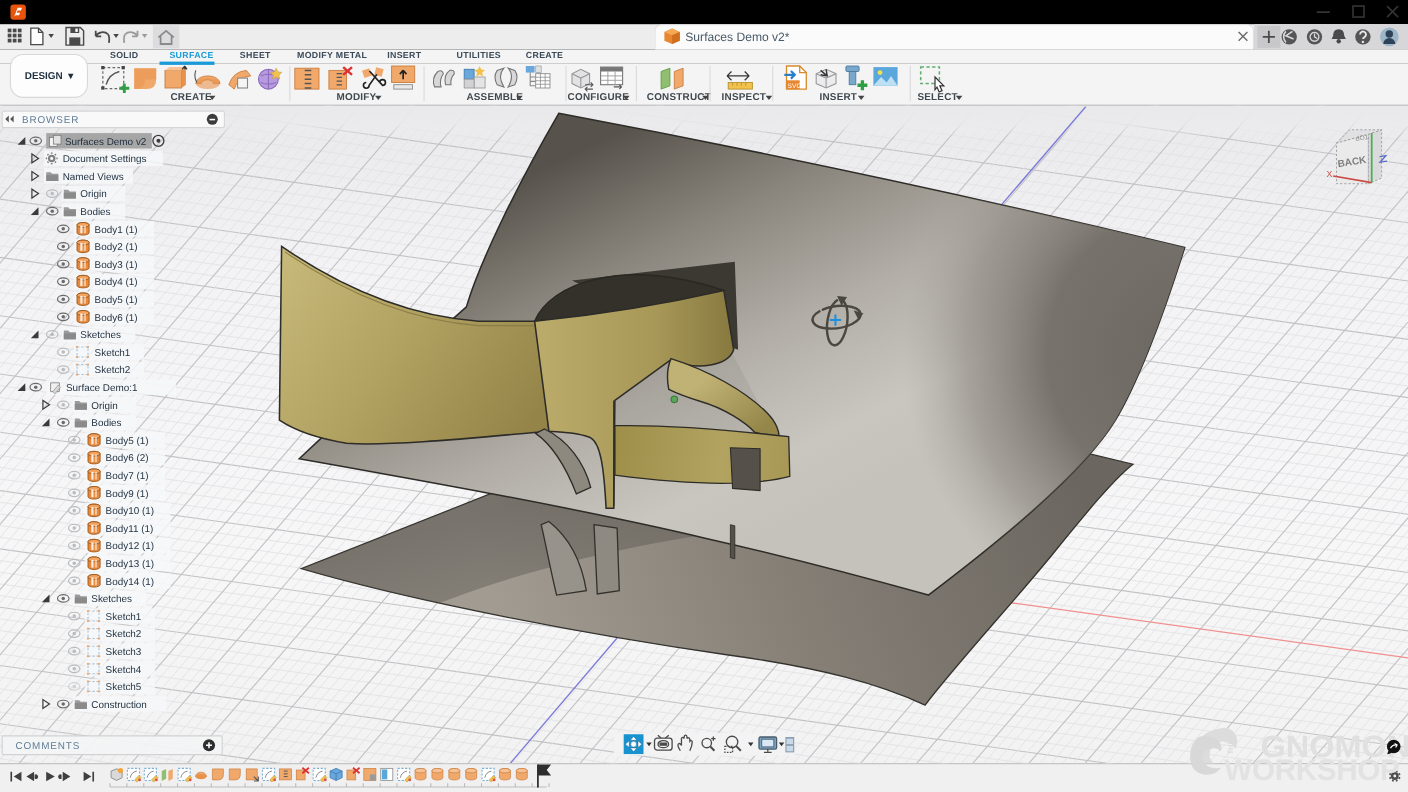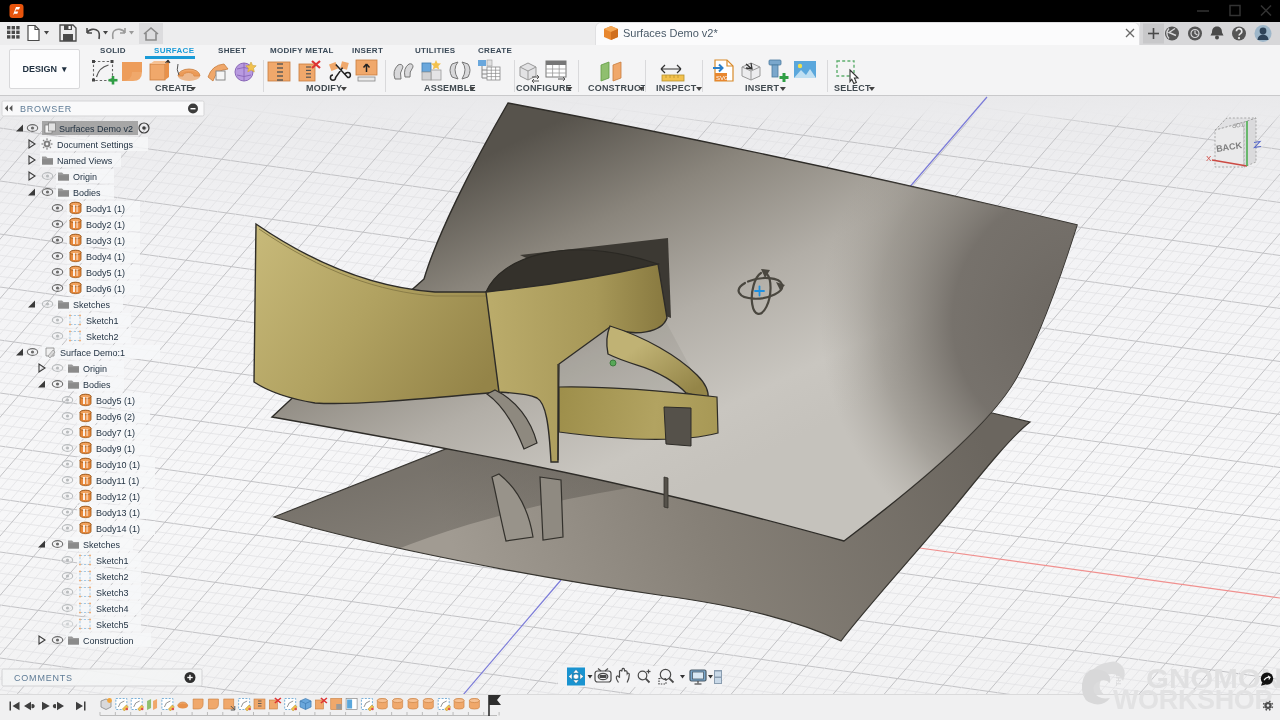--- a/index.html
+++ b/index.html
@@ -8,21 +8,21 @@
 #titlebar{position:absolute;left:0;top:0;width:1280px;height:22px;background:#f7f7f9;border-radius:9px 9px 0 0;border-bottom:1px solid #e3e3e5}
 #titlebar .tt{position:absolute;left:38px;top:3.5px;font-size:11.5px;color:#1b1b1b}
 #qat{position:absolute;left:0;top:22px;width:1280px;height:23px;background:#ededee}
 #doctab{position:absolute;left:595px;top:22px;width:545px;height:23px;background:#fbfbfc;border-radius:6px 6px 0 0;border:1px solid #e0e0e2;border-bottom:none}
 #tabicons{position:absolute;left:1140px;top:22px;width:140px;height:23px;background:#d7d7d9}
 #tabsrow{position:absolute;left:0;top:45px;width:1280px;height:13px;background:#f4f4f5}
 #ribbon{position:absolute;left:0;top:58px;width:1280px;height:38px;background:#f4f4f5;border-bottom:1px solid #c9c9cb}
 #viewport{position:absolute;left:0;top:96px;width:1280px;height:598px}
 #timeline{position:absolute;left:0;top:694px;width:1280px;height:26px;background:#f0f0f1;border-top:1px solid #dadadb}
 .tab{position:absolute;top:45.5px;font-size:8px;font-weight:bold;color:#3b4a58;letter-spacing:0.3px}
-#design{position:absolute;left:9px;top:49px;width:71px;height:40px;background:#fdfdfe;border:1px solid #d8d8da;border-radius:2px;text-align:center;font-size:9px;font-weight:bold;color:#1f2f3f;line-height:38px}
+#design{position:absolute;left:9px;top:49px;width:71px;height:40px;background:#fdfdfe;border:1px solid #d8d8da;border-radius:12px;text-align:center;font-size:9px;font-weight:bold;color:#1f2f3f;line-height:38px}
 </style></head><body>
 <div id="stage">
 
 <svg class="abs" style="left:9px;top:3px" width="15" height="16" viewBox="0 0 15 16">
       <rect x="0.5" y="1" width="14" height="14" rx="3" fill="#e8540c"></rect>
       <path d="M4,12 L7,4 h4 l-1,2.5 h-3 l-0.8,2 h3 l-0.9,2.3 h-3 Z" fill="#fff"></path>
     </svg>
 <svg class="abs" style="left:1180px;top:0" width="100" height="22" viewBox="0 0 100 22">
       <line x1="17" y1="11" x2="29" y2="11" stroke="#333" stroke-width="1.5"></line>
       <rect x="50" y="5.5" width="10" height="10" fill="none" stroke="#333" stroke-width="1.5"></rect>

